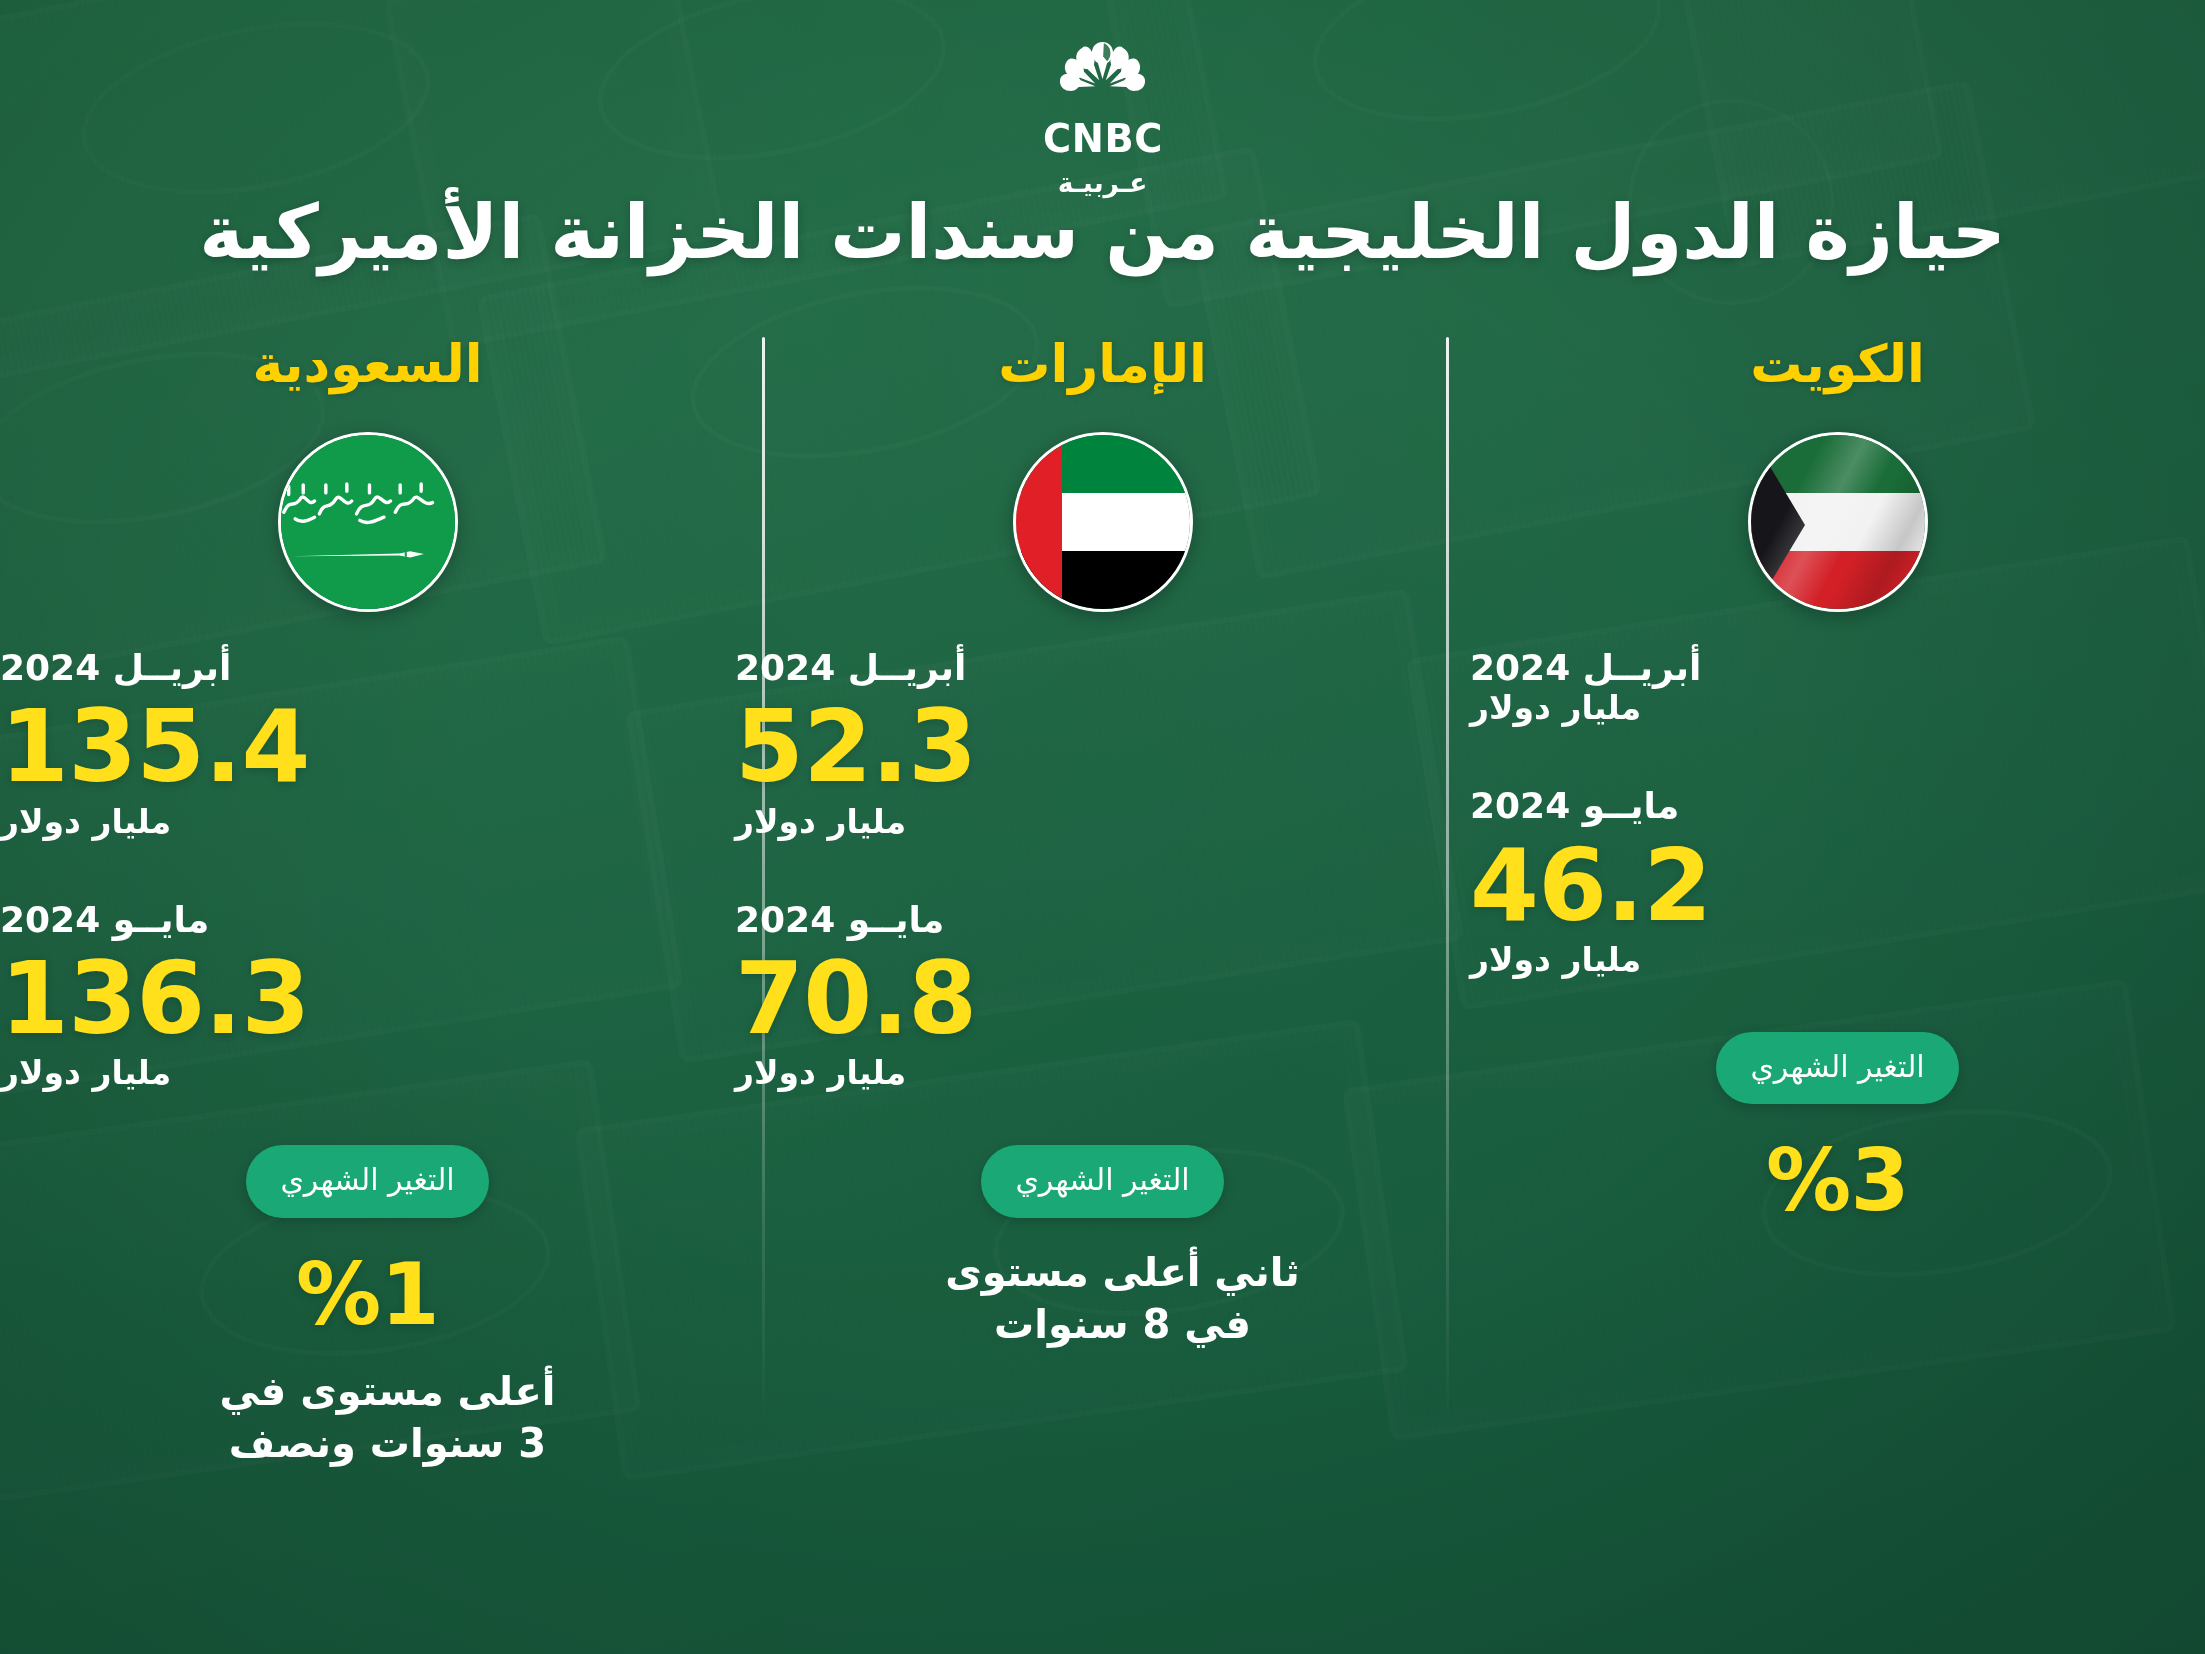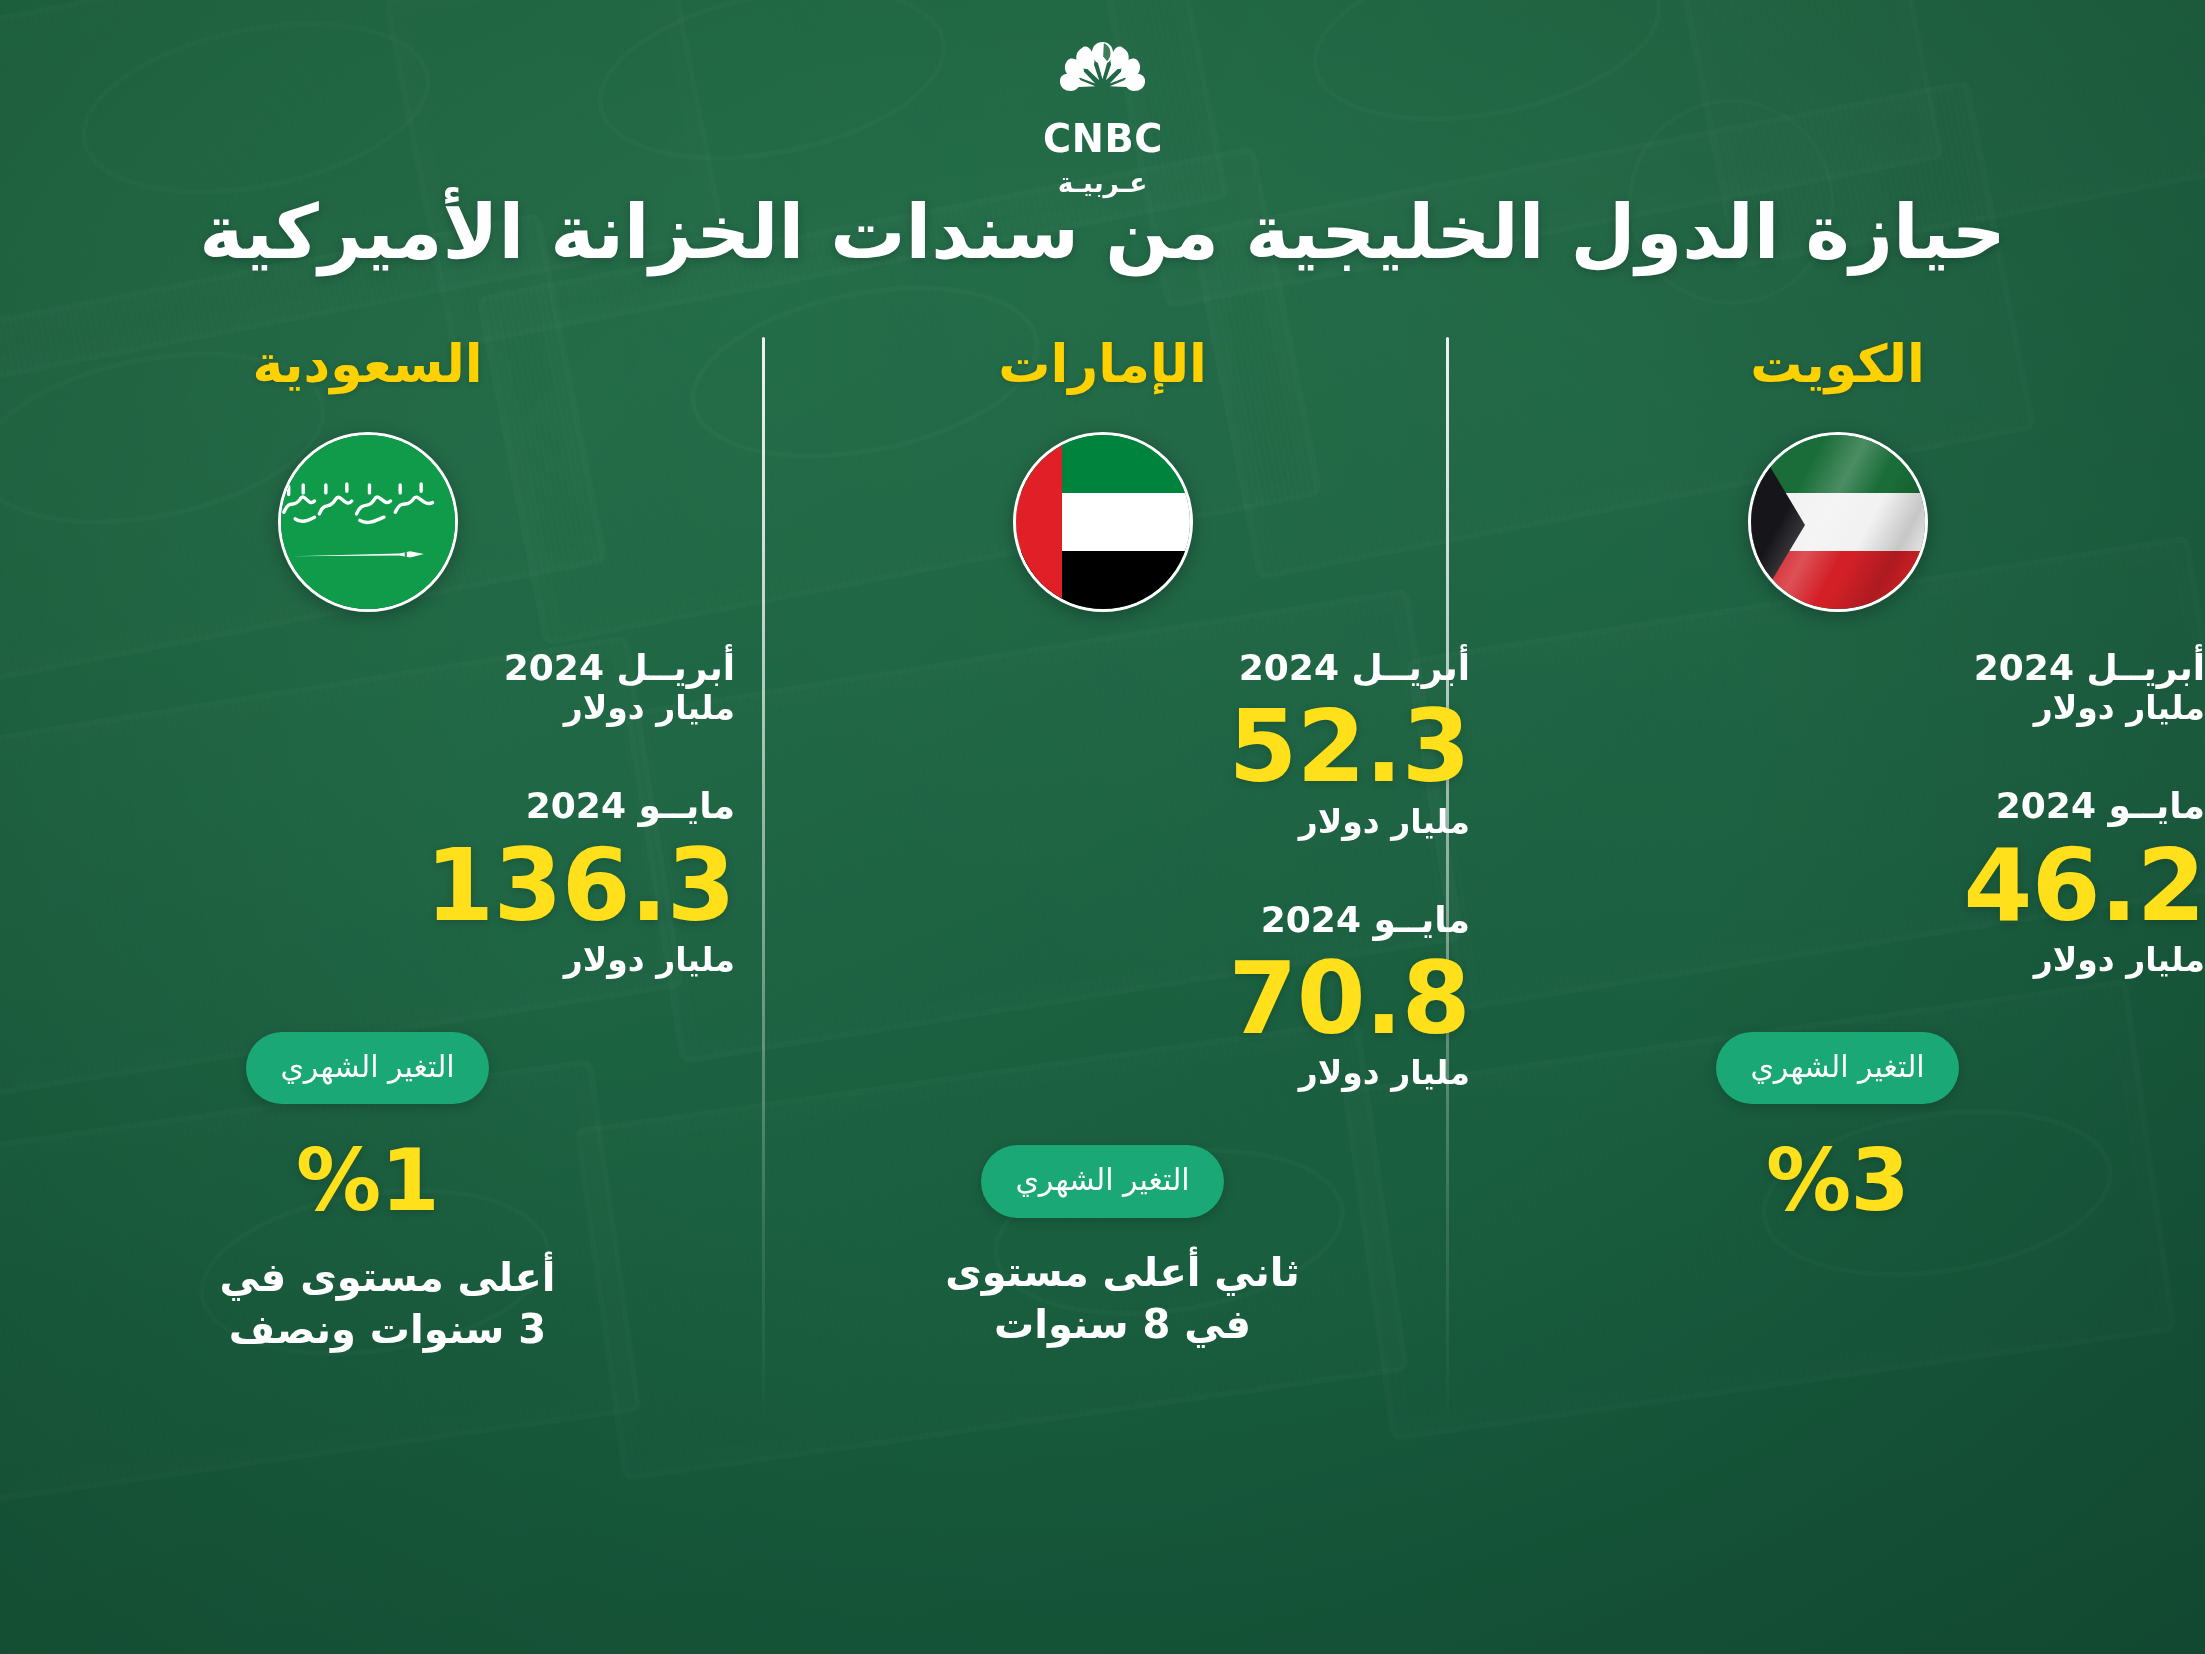--- a/index.html
+++ b/index.html
@@ -101,21 +101,21 @@
             border-color:transparent transparent transparent #16161a;}
   .kw-sheen{position:absolute;inset:0;
     background:linear-gradient(118deg, rgba(255,255,255,0) 28%, rgba(255,255,255,.22) 44%, rgba(255,255,255,0) 58%),
                linear-gradient(118deg, rgba(0,0,0,0) 62%, rgba(0,0,0,.18) 78%, rgba(0,0,0,0) 92%);}
 
   
   .sa-bg{position:absolute;inset:0;background:#0f9b4a;}
   .sa-text{position:absolute;left:8%;right:8%;top:26%;height:26%;}
   .sa-sword{position:absolute;left:16%;right:16%;top:66%;height:5.5%;}
 
-  .mrow{margin-top:38px;text-align:right;width:100%;}
+  .mrow{margin-top:38px;text-align:left;width:100%;}
   .mrow.second{margin-top:64px;}
   .mlabel{color:#ffffff;font-size:36px;font-weight:700;line-height:1;letter-spacing:0.7px;}
   .mvalue{color:#ffe01b;font-size:99px;font-weight:700;line-height:1.05;margin-top:9.3px;
           letter-spacing:-0.7px;text-shadow:0 2px 8px rgba(0,0,0,.18);}
   .munit{color:#ffffff;font-size:33px;font-weight:700;line-height:1;margin-top:5.3px;}
 
   .badge{
     margin-top:56px;display:inline-block;
     background:#1aa877;color:#ffffff;
     font-size:30px;font-weight:400;line-height:1;
@@ -255,20 +255,21 @@
             </svg>
             <svg class="sa-sword" viewBox="0 0 200 14" preserveAspectRatio="none">
               <path d="M4 9 L160 5 L176 2 L196 6 L176 11 L160 8 Z" fill="#ffffff"></path>
               <rect x="168" y="3" width="3" height="7" fill="#0f9b4a"></rect>
             </svg>
           </div>
         </div>
       </div>
       <div class="mrow">
         <div class="mlabel">أبريــل 2024</div>
+        <div class="mvalue">135.4</div>
         <div class="munit">مليار دولار</div>
       </div>
       <div class="mrow second">
         <div class="mlabel">مايــو 2024</div>
         <div class="mvalue">136.3</div>
         <div class="munit">مليار دولار</div>
       </div>
       <div class="badge">التغير الشهري</div>
       <div class="pct">%1</div>
       <div class="note">أعلى مستوى في<br>3 سنوات ونصف</div>

